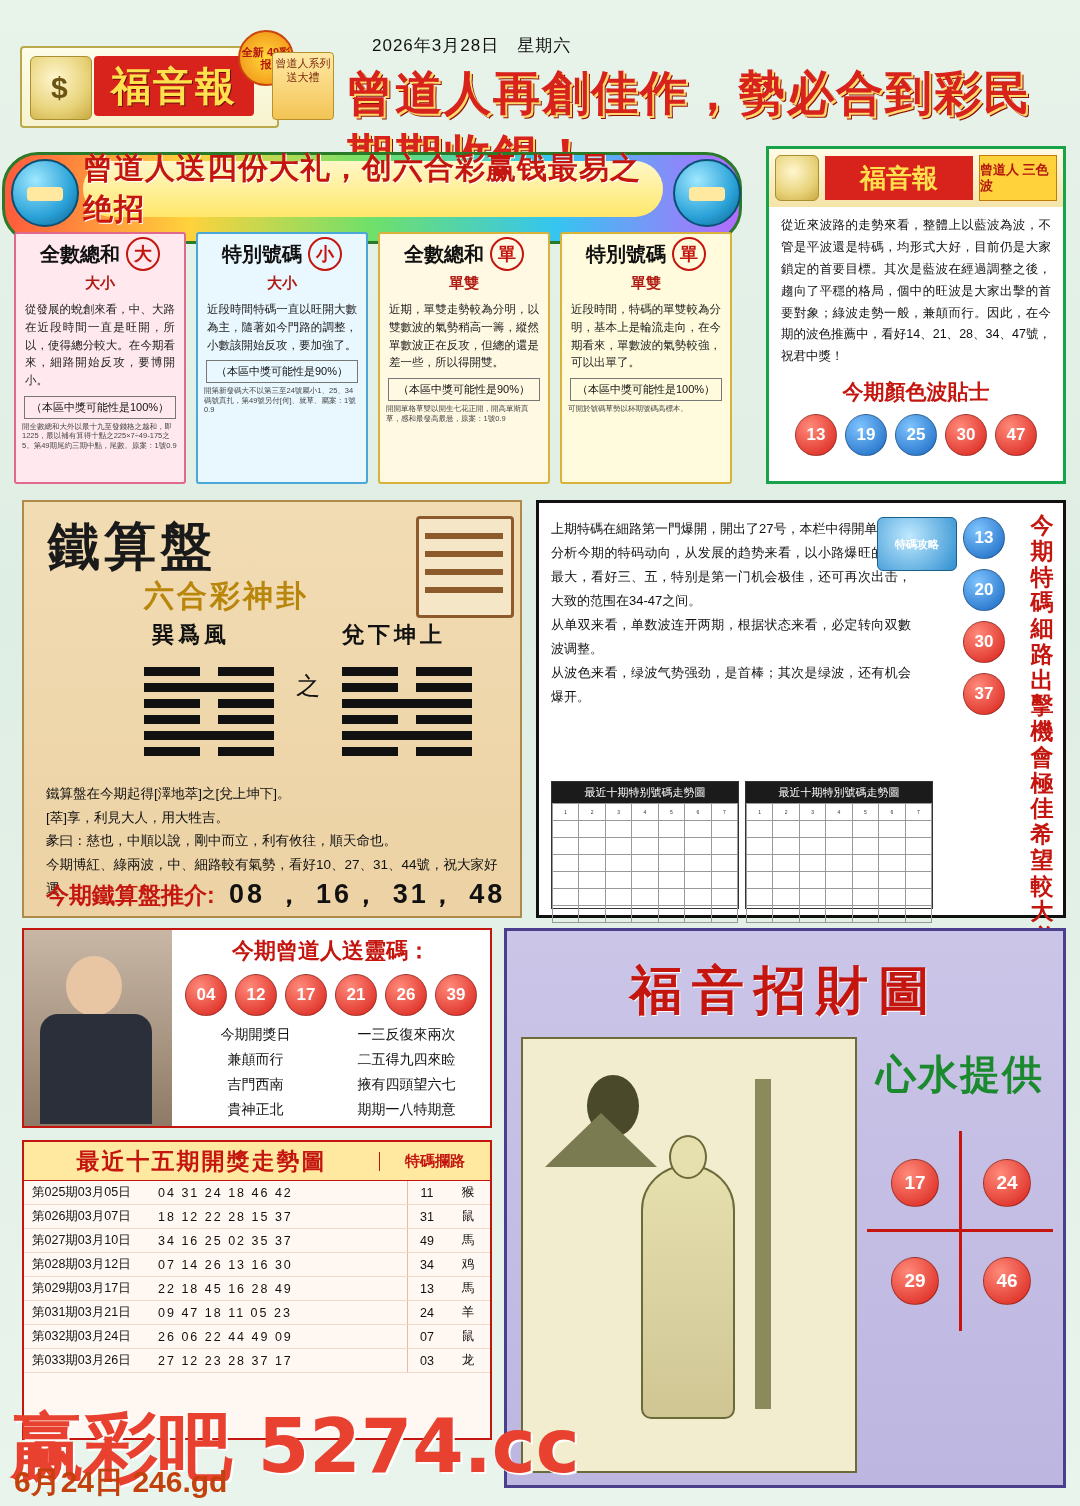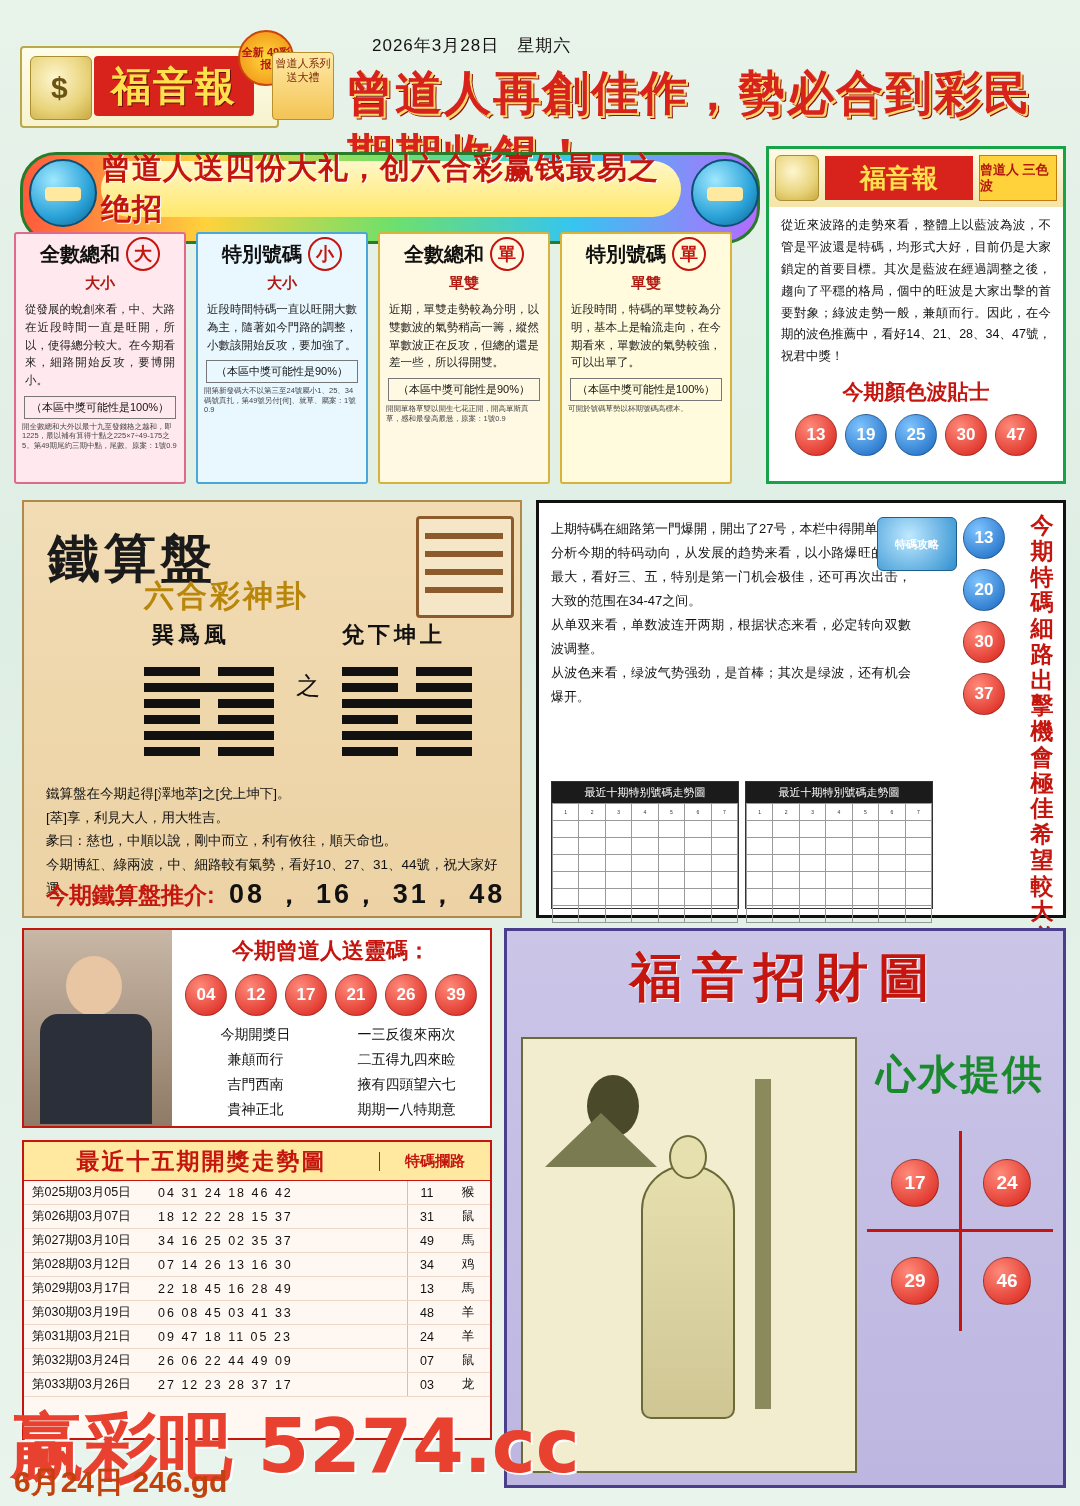--- a/index.html
+++ b/index.html
@@ -24,21 +24,21 @@
   .logo-badge{position:absolute;left:238px;top:30px;width:52px;height:52px;border-radius:50%;
         background:radial-gradient(circle,#ffd83d,#f08a12);border:2px solid #c9450c;color:#b3160e;
         font-size:11px;font-weight:bold;display:flex;align-items:center;justify-content:center;text-align:center;line-height:1.1;}
   .logo-side{position:absolute;left:272px;top:52px;width:62px;height:68px;
         background:linear-gradient(180deg,#ffe9a6,#f3c455);border:1px solid #b8902c;border-radius:4px;
         font-size:11px;color:#7a2a0b;text-align:center;line-height:1.25;padding-top:4px;box-sizing:border-box;}
   .hdr-title{position:absolute;left:346px;top:62px;width:720px;font-size:47px;font-weight:bold;
         color:#d8221c;letter-spacing:2px;font-family:"DejaVu Sans", sans-serif;
         text-shadow:2px 2px 0 #ffd96b, 3px 3px 0 #8a1009;}
   
-  .banner{position:absolute;left:20px;top:152px;width:740px;height:92px;border-radius:36px;
+  .banner{position:absolute;left:2px;top:152px;width:740px;height:92px;border-radius:36px;
         background:linear-gradient(90deg,#ff5a3c,#ffd23c 25%,#6fe06a 50%,#35c5f0 75%,#b56bff);
         border:3px solid #2a7a2a;box-sizing:border-box;}
   .banner-inner{position:absolute;left:78px;top:6px;width:580px;height:56px;border-radius:28px;
         background:linear-gradient(180deg,#fff7c8,#ffe86b);display:flex;align-items:center;justify-content:center;}
   .banner-inner span{font-size:30px;font-weight:bold;color:#c4160f;letter-spacing:1px;
         font-family:"DejaVu Sans", sans-serif;text-shadow:1px 1px 0 #fff;}
   .ball-left,.ball-right{position:absolute;top:4px;width:64px;height:64px;border-radius:50%;
         background:radial-gradient(circle at 35% 30%,#9fe8ff,#2aa2d8 60%,#0d5f8c);border:2px solid #0b4f73;}
   .ball-left{left:6px;} .ball-right{left:668px;}
   .ball-left:after,.ball-right:after{content:"";position:absolute;left:14px;top:26px;width:36px;height:14px;
@@ -70,21 +70,21 @@
   .three-sub{text-align:center;font-size:21px;font-weight:bold;color:#c4160f;margin-top:2px;}
   .three-balls{display:flex;justify-content:center;gap:8px;margin-top:8px;}
   .bl{width:40px;height:40px;border-radius:50%;display:flex;align-items:center;justify-content:center;
        color:#fff;font-size:17px;font-weight:bold;border:1px solid rgba(0,0,0,.3);}
   .bl.red{background:radial-gradient(circle at 35% 30%,#ff8a7a,#d81f17);}
   .bl.blue{background:radial-gradient(circle at 35% 30%,#7fc4ff,#1565c0);}
   
   .tiesuan{position:absolute;left:22px;top:500px;width:500px;height:418px;
         background:linear-gradient(180deg,#f2dcb4,#ecd2a4);border:2px solid #b08a4a;box-sizing:border-box;}
   .ts-title{position:absolute;left:24px;top:10px;font-size:52px;font-weight:bold;color:#1a1a1a;
-        font-family:"DejaVu Serif",serif;letter-spacing:4px;margin-top:12px;}
+        font-family:"DejaVu Serif",serif;letter-spacing:4px;}
   .ts-sub{position:absolute;left:120px;top:74px;font-size:30px;font-weight:bold;color:#b8860b;letter-spacing:3px;}
   .abacus{position:absolute;left:392px;top:14px;width:92px;height:96px;border:3px solid #8c5a2b;border-radius:4px;background:#f6e6c8;}
   .abacus i{position:absolute;left:6px;width:78px;height:6px;background:#8c5a2b;}
   .gua-l{position:absolute;left:128px;top:118px;font-size:22px;font-weight:bold;color:#111;letter-spacing:4px;}
   .gua-r{position:absolute;left:318px;top:118px;font-size:22px;font-weight:bold;color:#111;letter-spacing:4px;}
   .zhi{position:absolute;left:272px;top:168px;font-size:24px;color:#111;}
   .hexa{position:absolute;width:130px;}
   .hexa div{height:9px;margin:7px 0;background:#111;}
   .hexa div.brk{background:none;display:flex;justify-content:space-between;}
   .hexa div.brk b{display:block;width:56px;height:9px;background:#111;}
@@ -127,21 +127,21 @@
   .zs-table{width:100%;border-collapse:collapse;font-size:12.5px;color:#111;}
   .zs-table td{padding:3px 2px;border-bottom:1px solid #f0d7c8;}
   .zs-table td.d{width:122px;padding-left:8px;}
   .zs-table td.n{letter-spacing:2px;}
   .zs-table td.s{width:34px;text-align:center;border-left:1px solid #e8b9a4;}
   .zs-table td.z{width:40px;text-align:center;}
   
   .zhaocai{position:absolute;left:504px;top:928px;width:562px;height:560px;
         background:linear-gradient(180deg,#cbc5e8,#bdb6e0);border:3px solid #4a3f8c;box-sizing:border-box;}
   .zc-title{text-align:center;font-size:52px;font-weight:bold;color:#c4160f;letter-spacing:10px;
-        margin-top:12px;font-family:"DejaVu Serif",serif;text-shadow:1px 1px 0 #fff;}
+        margin-top:25px;font-family:"DejaVu Serif",serif;text-shadow:1px 1px 0 #fff;}
   .zc-pic{position:absolute;left:14px;top:106px;width:332px;height:432px;background:#f3edcf;border:2px solid #6b6b3a;}
   .zc-sun{position:absolute;left:64px;top:36px;width:52px;height:62px;border-radius:50%;background:#4a4a2a;}
   .zc-mount{position:absolute;left:22px;top:74px;width:0;height:0;border-left:56px solid transparent;
         border-right:56px solid transparent;border-bottom:54px solid #7b7b52;}
   .zc-pole{position:absolute;left:232px;top:40px;width:16px;height:330px;background:#8a8a5c;}
   .zc-lady{position:absolute;left:118px;top:126px;width:90px;height:250px;
         background:linear-gradient(180deg,#e6dfae,#cfc694);border-radius:45px 45px 10px 10px;border:2px solid #6b6b3a;}
   .zc-head{position:absolute;left:146px;top:96px;width:34px;height:40px;border-radius:50%;background:#e6dfae;border:2px solid #6b6b3a;}
   .zc-right{position:absolute;left:360px;top:120px;width:186px;}
   .zc-txt{font-size:40px;font-weight:bold;color:#1b8a2e;text-align:center;line-height:1.15;letter-spacing:2px;}
@@ -522,26 +522,20 @@
         <td class="s">34</td>
         <td class="z">鸡</td>
       </tr>
       <tr>
         <td class="d">第029期03月17日</td>
         <td class="n">22 18 45 16 28 49</td>
         <td class="s">13</td>
         <td class="z">馬</td>
       </tr>
       <tr>
-        <td class="d">第030期03月19日</td>
-        <td class="n">06 08 45 03 41 33</td>
-        <td class="s">48</td>
-        <td class="z">羊</td>
-      </tr>
-      <tr>
         <td class="d">第031期03月21日</td>
         <td class="n">09 47 18 11 05 23</td>
         <td class="s">24</td>
         <td class="z">羊</td>
       </tr>
       <tr>
         <td class="d">第032期03月24日</td>
         <td class="n">26 06 22 44 49 09</td>
         <td class="s">07</td>
         <td class="z">鼠</td>

